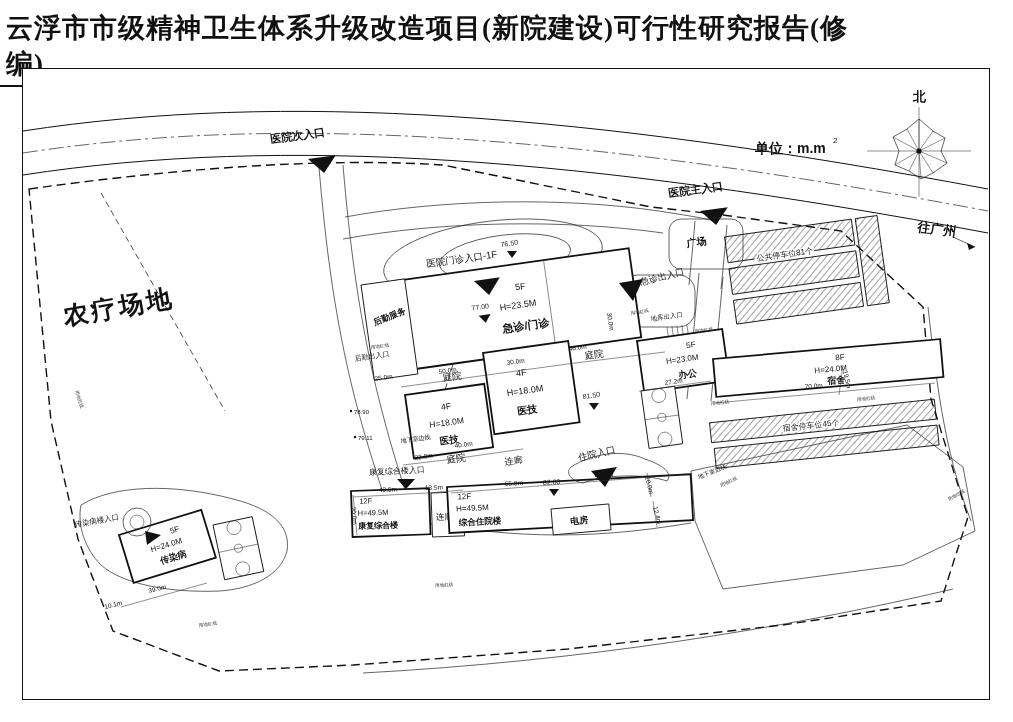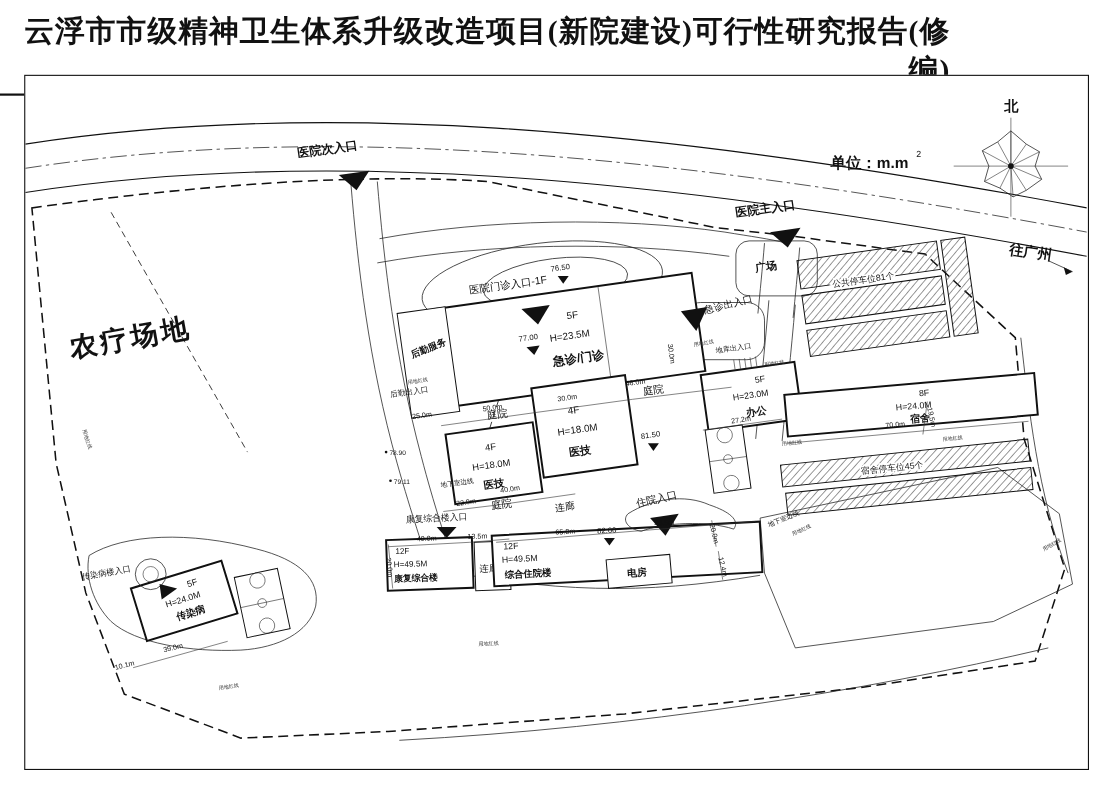--- a/index.html
+++ b/index.html
@@ -1,17 +1,17 @@
 <!DOCTYPE html>
 <html><head>
 <meta charset="utf-8">
 <style>
   html,body{margin:0;padding:0;background:#fff;width:1013px;height:722px;overflow:hidden;}
   body{font-family:"Liberation Sans",sans-serif;color:#111;position:relative;}
-  .title-wrap{position:absolute;top:10px;left:0;width:870px;text-align:right;text-decoration:underline;}
+  .title-wrap{position:absolute;top:10px;left:0;width:870px;text-align:left;text-decoration:underline;}
   .doc-title{
     display:inline-block;
     font-family:"Liberation Serif",serif;
     font-weight:700;font-size:27px;letter-spacing:1px;color:#111;
     border-bottom:2.5px solid #111;padding:0 6px 3px 6px;
   }
   .frame{position:absolute;left:22px;top:68px;width:968px;height:632px;border:1.6px solid #111;box-sizing:border-box;background:#fff;}
   svg{position:absolute;left:0;top:0;}
   text{font-family:"Liberation Sans",sans-serif;fill:#111;}
   .s45{font-size:4.6px;fill:#333;}

